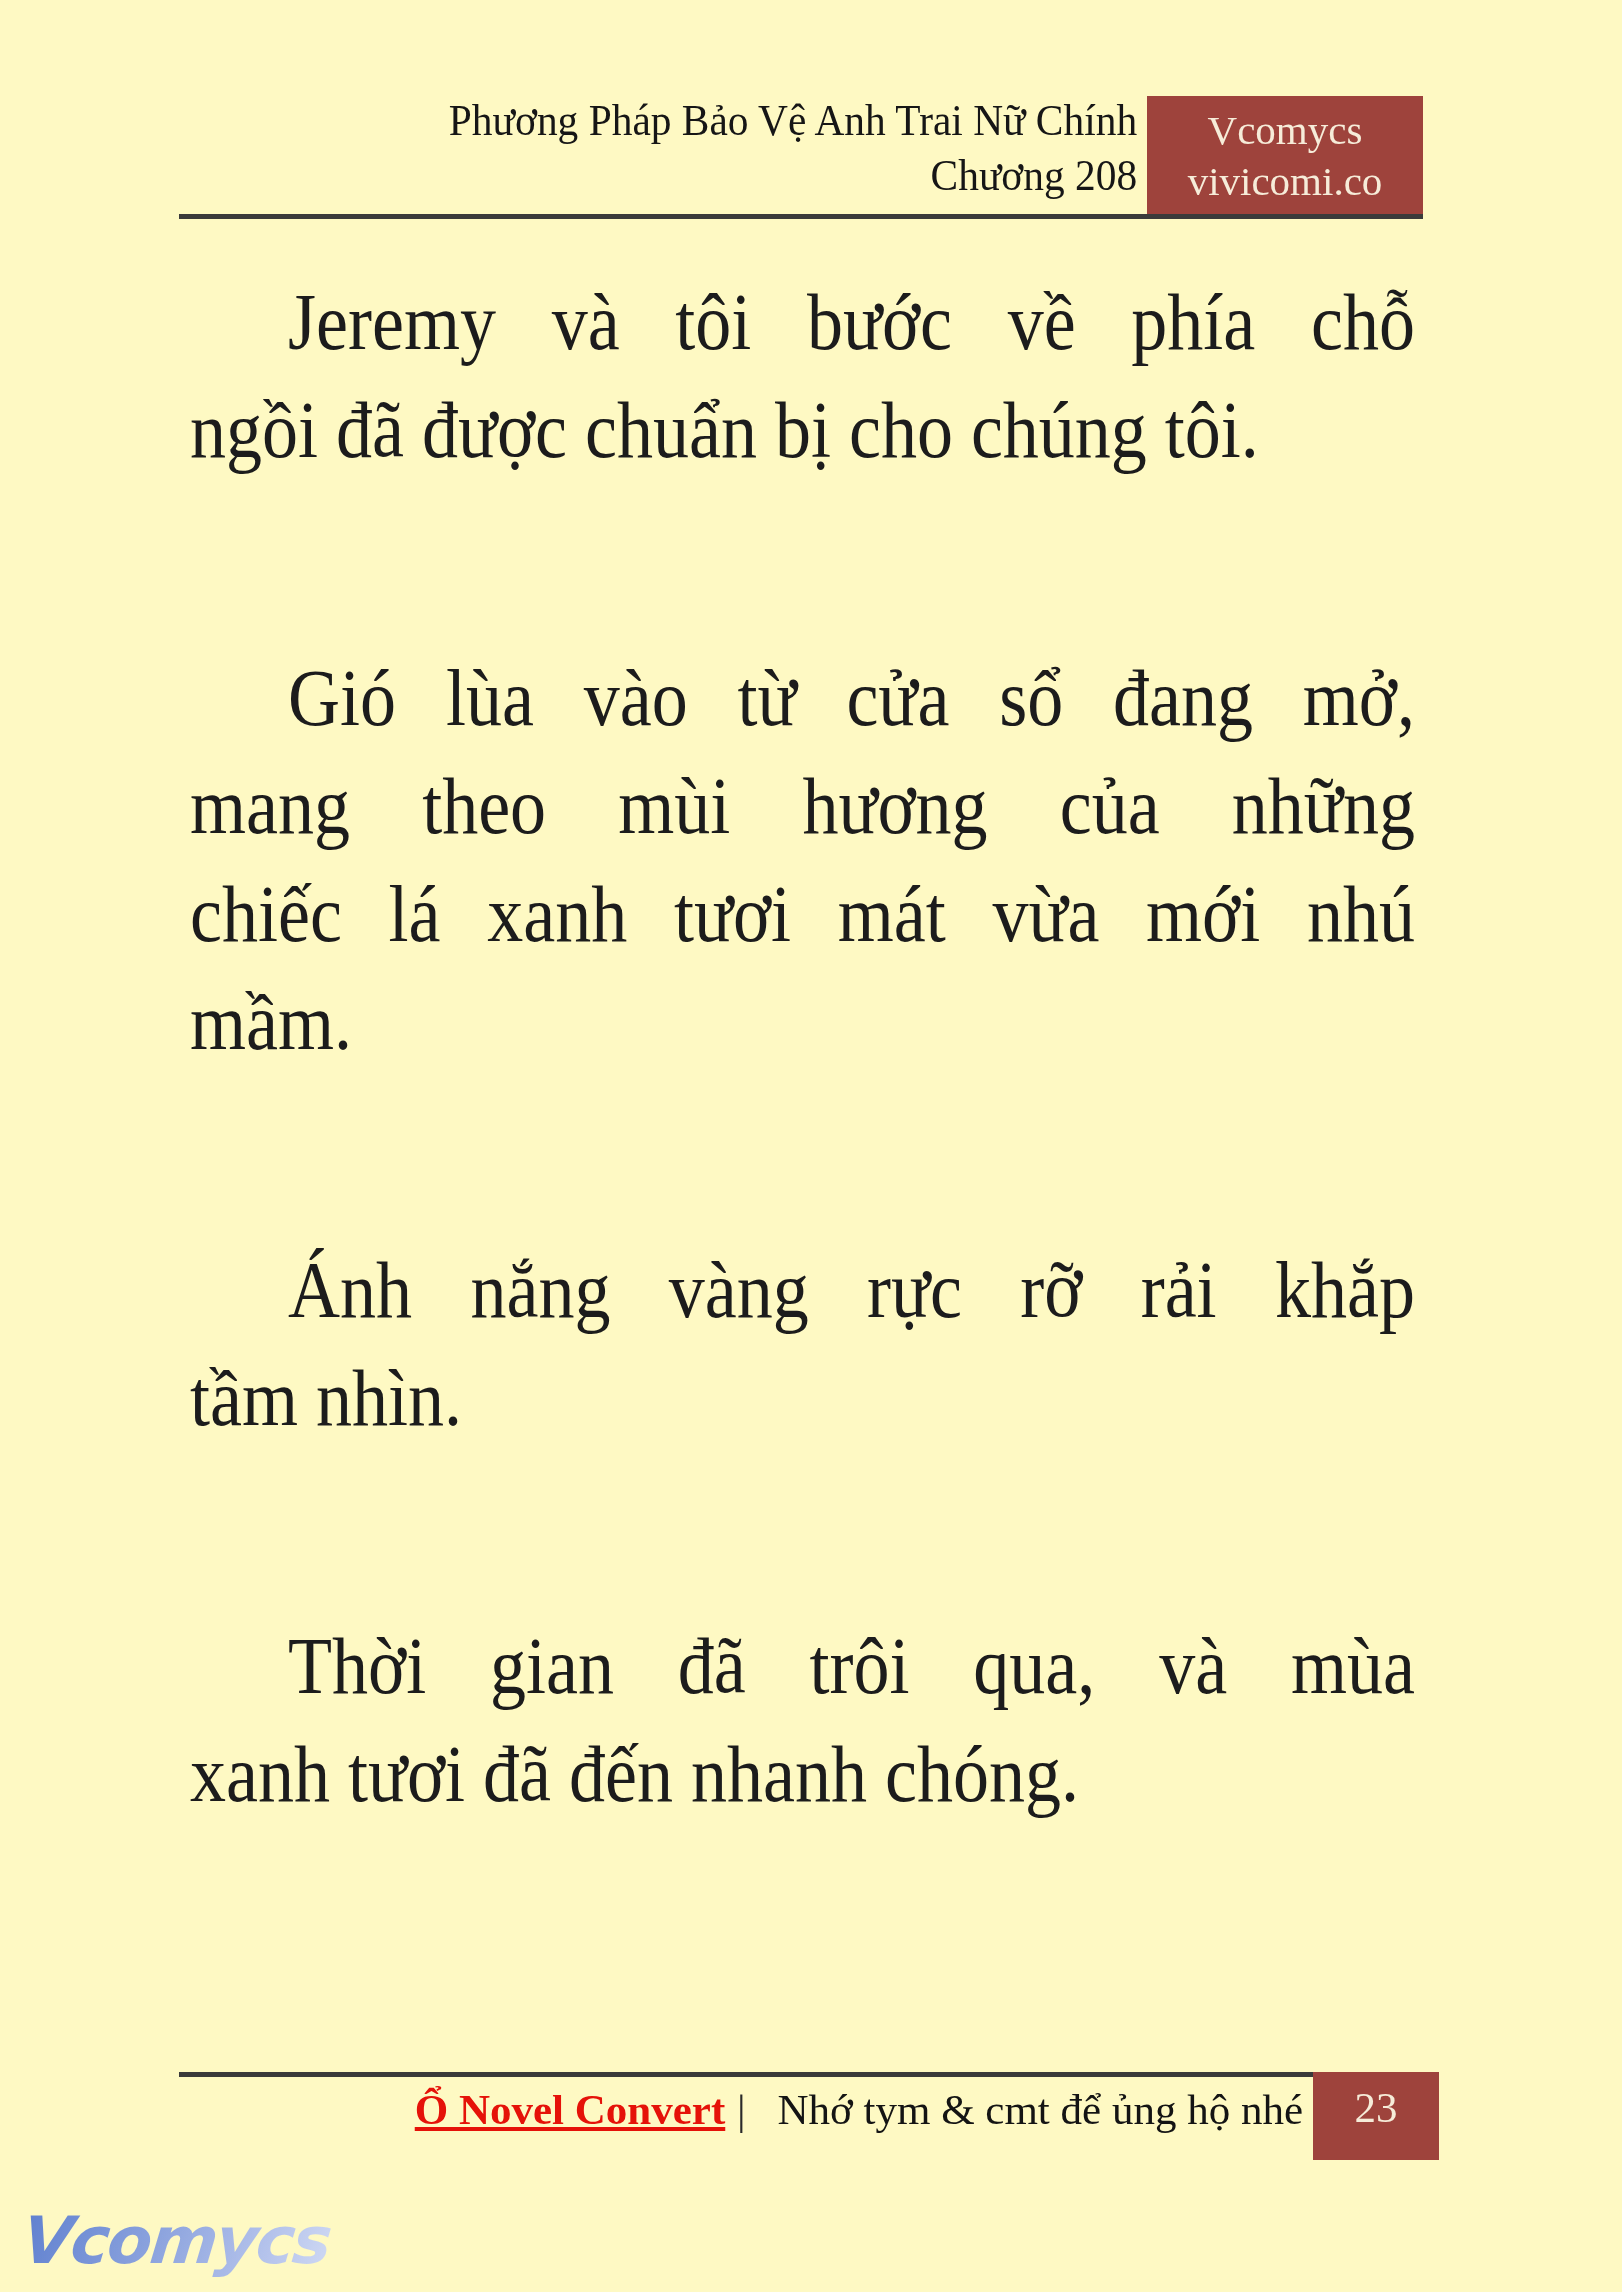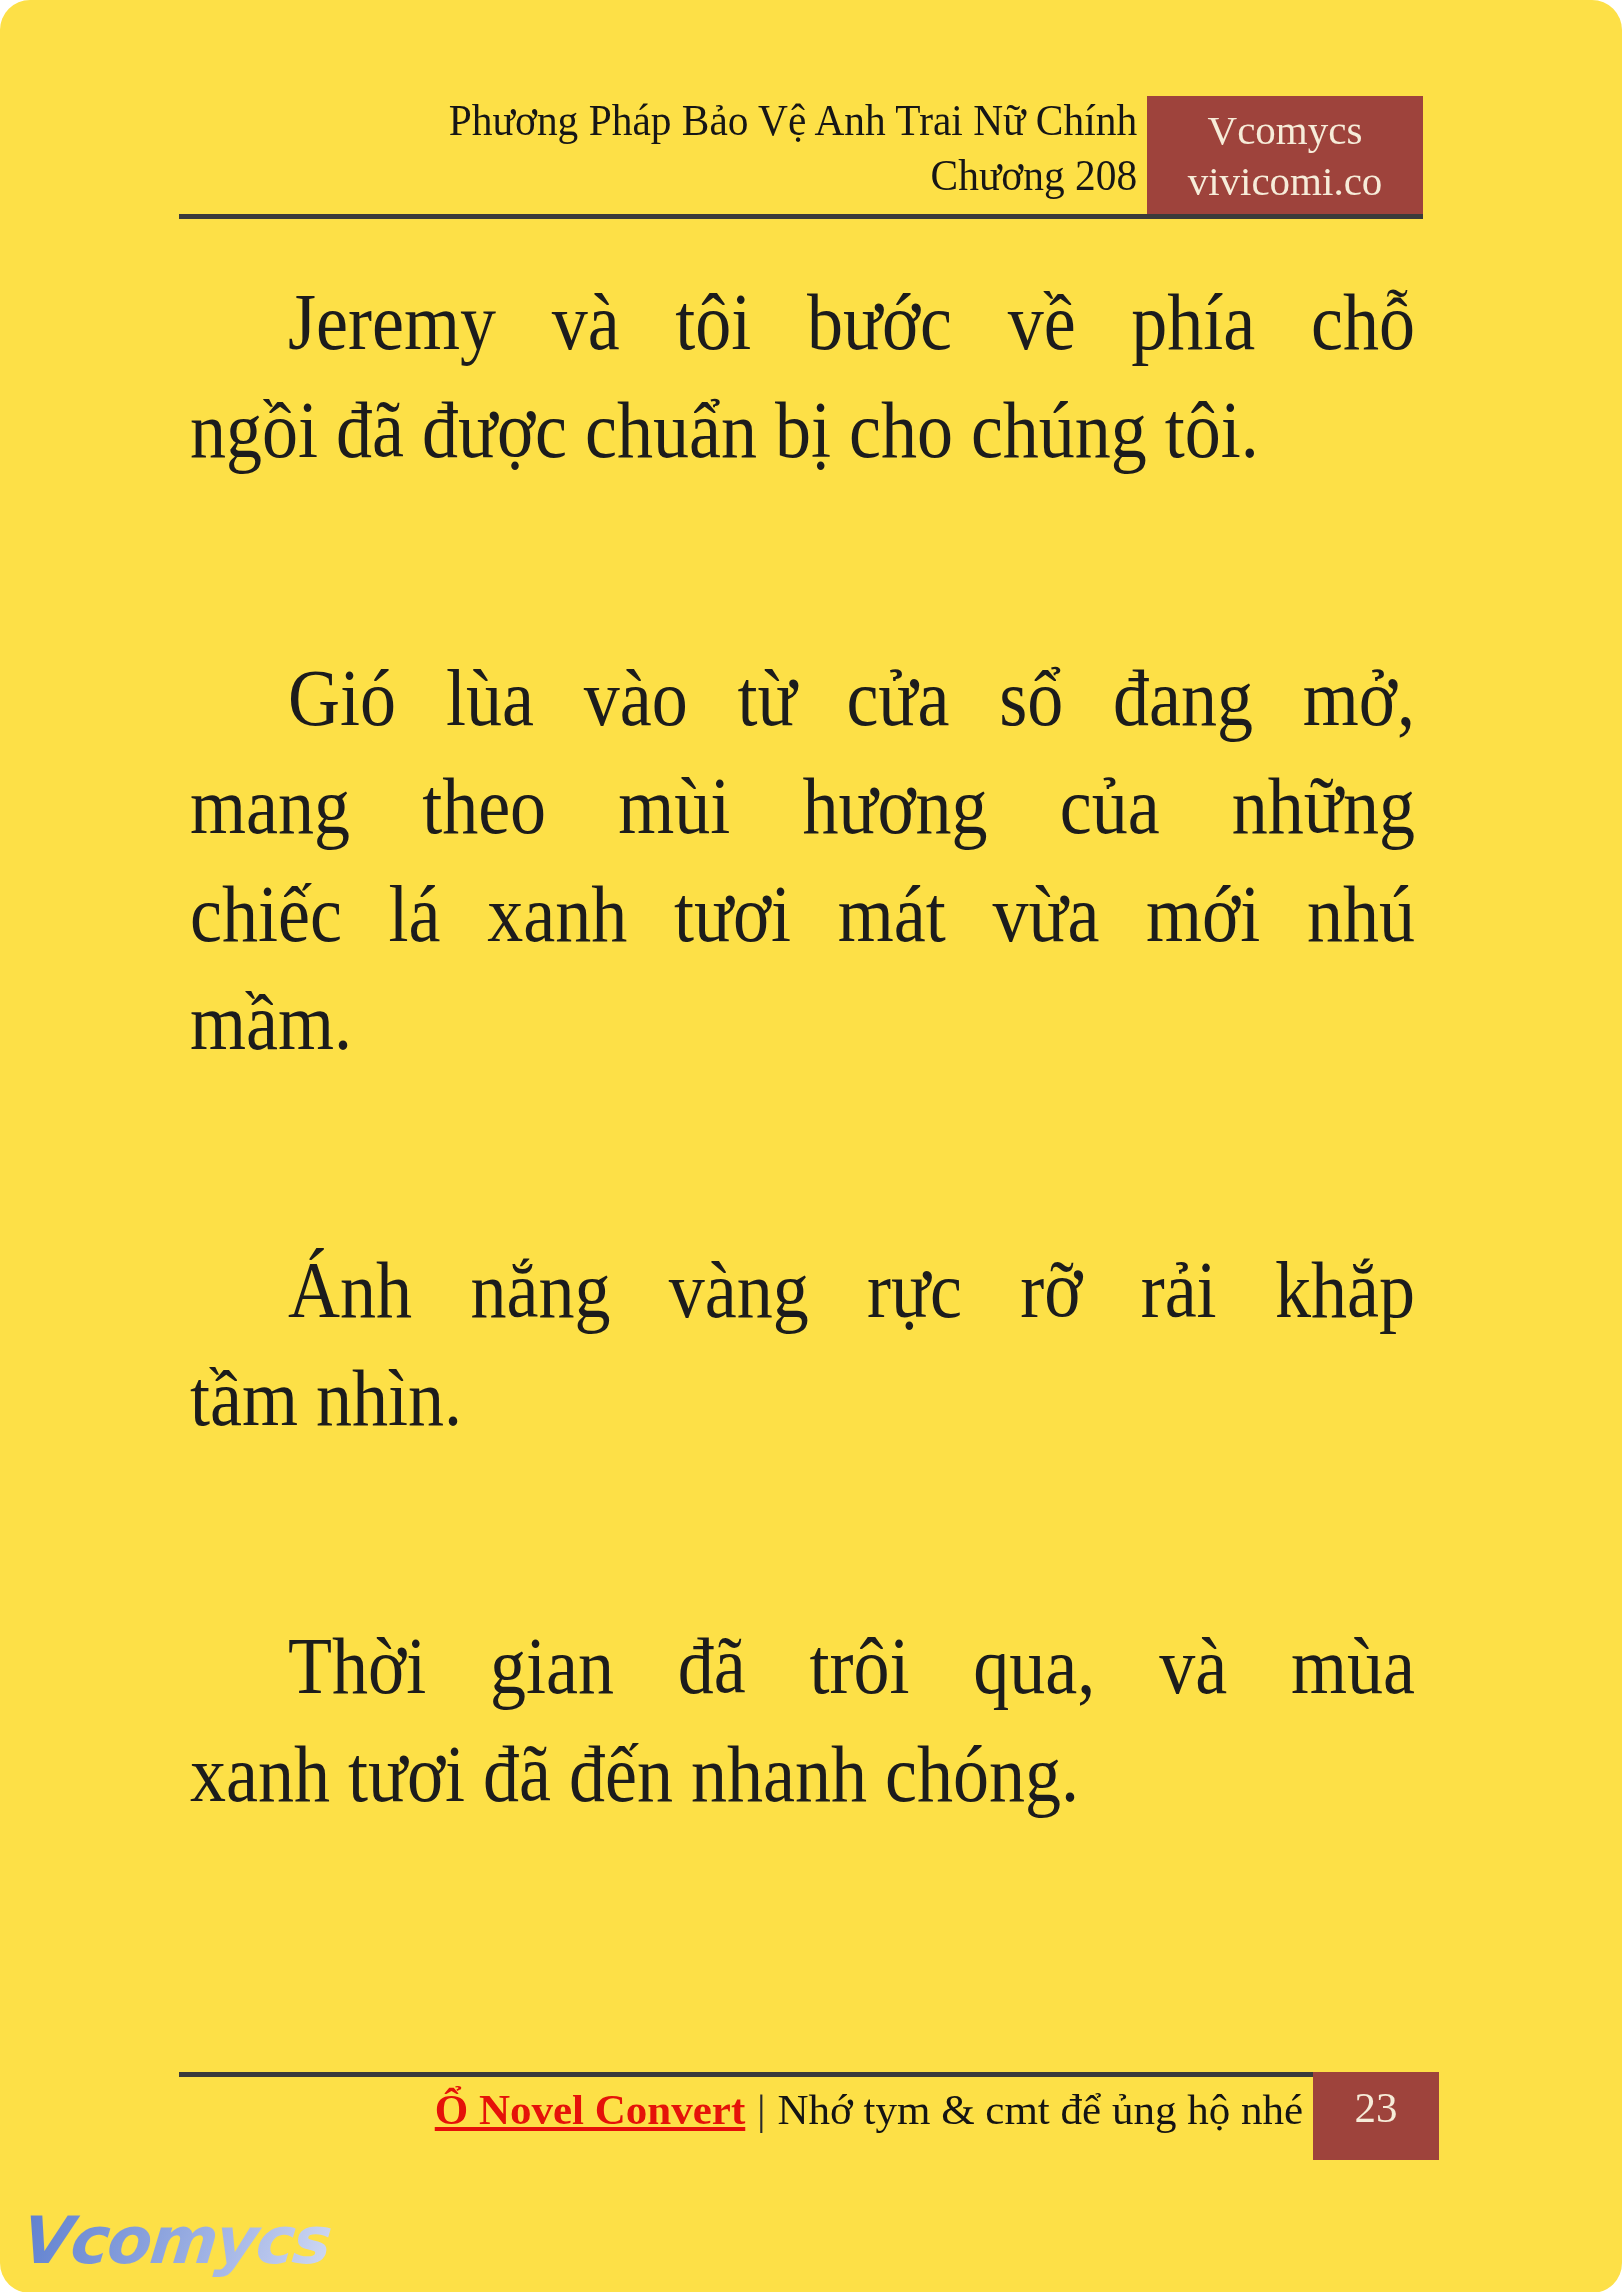--- a/index.html
+++ b/index.html
@@ -1,23 +1,22 @@
 <!DOCTYPE html>
 <html><head>
 <meta charset="utf-8">
 <style>
   html, body { margin: 0; padding: 0; background: #ffffff; }
   .page {
     position: relative;
     width: 1622px;
     height: 2293px;
-    background: #fde047;
+    background: #fef9c3;
     overflow: hidden;
     font-family: "Liberation Serif", serif;
-    border-radius: 30px;
   }
 
   
   .header-title {
     position: absolute;
     top: 93px;
     right: 485px;
     text-align: right;
     color: #161616;
     font-size: 45px;
@@ -85,21 +84,21 @@
   .footer-credit {
     position: absolute;
     top: 2080px;
     right: 319px;
     font-size: 43px;
     line-height: 59px;
     white-space: nowrap;
   }
   .footer-brand { color: #e51209; font-weight: bold; text-decoration: underline; }
   .footer-sep   { color: #2a2a2a; padding: 0 11.8px; font-weight: normal; }
-  .footer-msg   { color: #141414; }
+  .footer-msg   { color: #141414; margin-left: 20px; }
   .page-number-badge {
     position: absolute;
     left: 1313px;
     top: 2072px;
     width: 126px;
     height: 88px;
     background: #9e433c;
     color: #f6ecd9;
     font-size: 43px;
     line-height: 72px;

